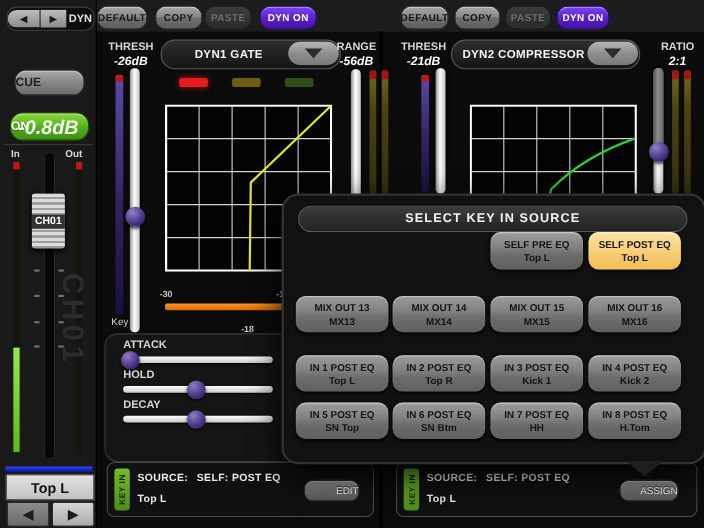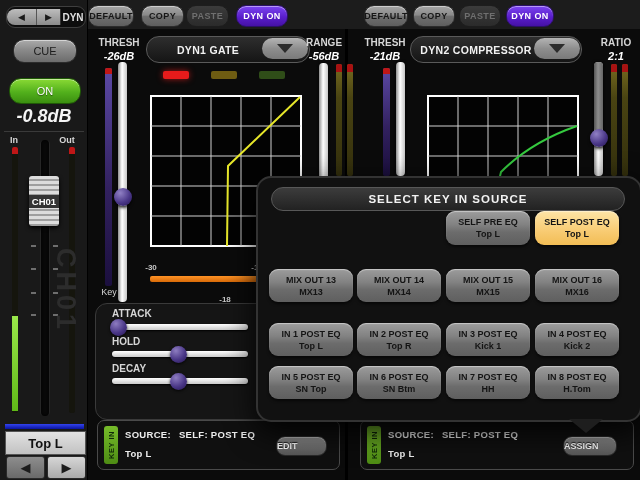--- a/index.html
+++ b/index.html
@@ -14,26 +14,26 @@
   .btn{position:absolute;height:20px;border-radius:10px;border:1px solid #2b2b2b;
        background:linear-gradient(#a6a6a6,#8a8a8a 45%,#6f6f6f 52%,#5e5e5e);
        box-shadow:inset 0 1px 0 rgba(255,255,255,.45);
        color:#161616;font-size:9px;font-weight:bold;letter-spacing:.4px;
        display:flex;align-items:center;justify-content:center;}
   .btn.disabled{background:linear-gradient(#3b3b3b,#2b2b2b);color:#6f6f6f;border-color:#1d1d1d;box-shadow:none;}
   .btn.purple{background:linear-gradient(#7d46f2,#5a1ecb 55%,#4511a5);color:#fff;border-color:#2c1068;}
   .pillbtn{position:absolute;border-radius:11px;border:1px solid #2b2b2b;
        background:linear-gradient(#ababab,#8a8a8a 45%,#6c6c6c);
        box-shadow:inset 0 1px 0 rgba(255,255,255,.5);
-       color:#1c1c1c;font-weight:normal;display:flex;align-items:center;justify-content:center;}
+       color:#1c1c1c;font-weight:bold;display:flex;align-items:center;justify-content:flex-start;margin-top:24px;}
   .actionbtn{position:absolute;border-radius:9px;border:1px solid #2a2a2a;
        background:linear-gradient(#9a9a9a,#777 45%,#585858);
        box-shadow:inset 0 1px 0 rgba(255,255,255,.4);
-       color:#fff;font-size:9px;font-weight:bold;text-shadow:0 -1px 1px rgba(0,0,0,.8);
-       display:flex;align-items:center;justify-content:flex-start;}
+       color:#fff;font-size:9px;font-weight:normal;text-shadow:0 -1px 1px rgba(0,0,0,.8);
+       display:flex;align-items:center;justify-content:flex-end;}
   
   .lbl{position:absolute;color:#d6d6d6;font-size:10px;font-weight:bold;text-align:center;}
   .val{position:absolute;color:#fff;font-size:11px;font-weight:bold;text-align:center;font-style:italic;}
   .tick{position:absolute;color:#c8c8c8;font-size:8px;font-weight:bold;text-align:center;}
   
   .vmeter{position:absolute;border-radius:2px;overflow:hidden;}
   .redcap{position:absolute;left:0;top:0;width:100%;height:6px;background:#bf1717;}
   .keymeter{background:linear-gradient(180deg,#5c49a6,#32215f 55%,#1b0f3e);}
   .grmeter{background:linear-gradient(180deg,#6b611c 8%,#4a4412 30%,#34300d);}
   .vtrack{position:absolute;width:9px;border-radius:4px;

